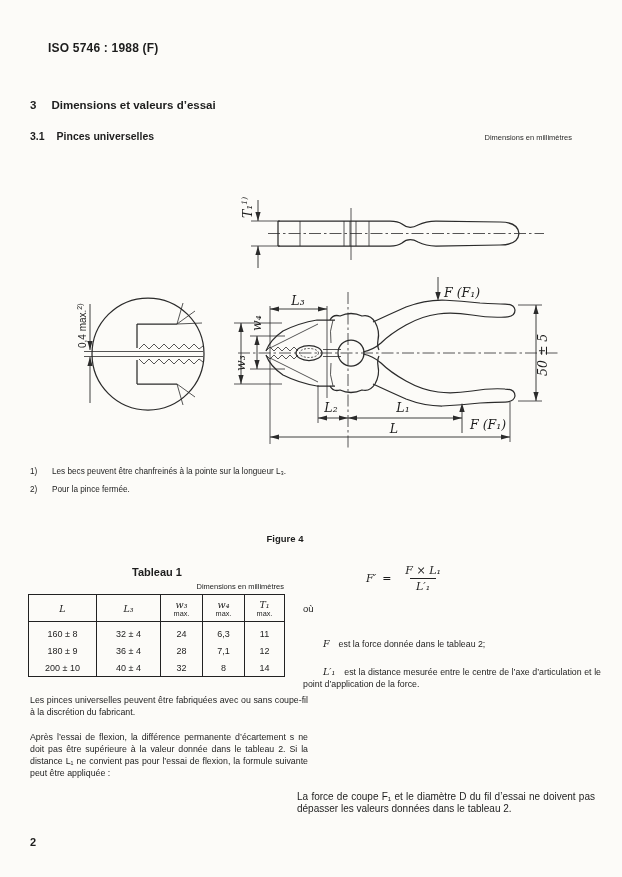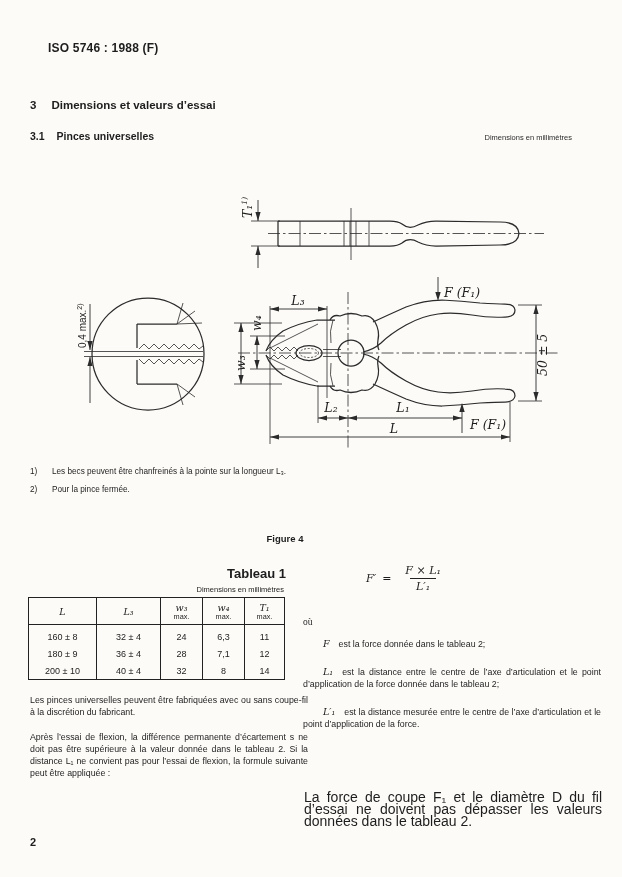--- a/index.html
+++ b/index.html
@@ -14,44 +14,44 @@
   .sec .num{margin-right:15px;}
   .subsec{left:30px;top:130px;font-size:10.5px;font-weight:bold;}
   .subsec .num{margin-right:12px;}
   .units-top{right:50px;top:133px;font-size:7.5px;color:#2c2c2c;}
   .fig-svg{left:0;top:155px;}
   .footnotes{left:30px;top:467px;font-size:8.2px;}
   .footnotes .fn{margin-bottom:9px;}
   .footnotes .fn-marker{display:inline-block;width:22px;}
   .figcap{left:230px;top:533px;width:110px;text-align:center;font-size:9.5px;font-weight:bold;}
   .tblock{left:28px;top:566px;width:258px;}
-  .tbl-title{text-align:right;font-size:13px;font-weight:bold;}
+  .tbl-title{text-align:center;font-size:11px;font-weight:bold;}
   .tbl-units{text-align:right;font-size:7.5px;margin:4px 2px 3px 0;}
   table.dims{border-collapse:collapse;width:256px;table-layout:fixed;}
   table.dims th,table.dims td{padding:0;text-align:center;font-weight:normal;}
   table.dims{border:1.6px solid #222;}
   table.dims th{border-bottom:1.2px solid #222;height:26px;font-size:9.5px;vertical-align:middle;}
   table.dims th+th,table.dims td+td{border-left:1px solid #222;}
   table.dims td{font-size:9px;height:17px;vertical-align:middle;}
   tbody tr:first-child td{padding-top:3px;}
   .sym{font-family:"DejaVu Serif","Liberation Serif",serif;font-style:italic;}
   .thsub{display:block;font-size:7.3px;font-style:normal;font-family:"Liberation Sans","DejaVu Sans",sans-serif;margin-top:-1px;}
   .formula{left:366px;top:564px;display:flex;align-items:center;
     font-family:"DejaVu Serif","Liberation Serif",serif;font-size:11px;}
   .formula .lhs{font-style:italic;margin-right:6px;}
   .formula .eq{margin-right:8px;}
   .frac{display:inline-flex;flex-direction:column;align-items:center;font-style:italic;}
   .frac .num{padding:0 6px 1px 6px;}
   .frac .den{border-top:1px solid #222;padding:1px 6px 0 6px;}
-  .where{left:303px;top:617px;font-size:9.5px;font-family:Liberation Serif, serif;}
+  .where{left:303px;top:603px;font-size:9.5px;}
   .defs{left:303px;top:638px;width:298px;font-size:8.8px;line-height:12px;text-align:justify;}
   .defs p{margin:0 0 16px 0;text-indent:20px;}
   .defs .term{font-family:"DejaVu Serif","Liberation Serif",serif;font-style:italic;
     font-size:9.5px;margin-right:9px;}
-  .closing{left:304px;top:791px;width:298px;font-size:14px;line-height:12px;text-align:justify;}
+  .closing{left:297px;top:791px;width:298px;font-size:10px;line-height:12px;text-align:justify;}
   .leftcol{left:30px;top:694px;width:278px;font-size:8.8px;line-height:12px;text-align:justify;}
   .leftcol p{margin:0 0 13px 0;}
   .pageno{left:30px;top:836px;font-size:11px;font-weight:bold;}
   
   .fig-svg path,.fig-svg line,.fig-svg circle,.fig-svg ellipse,.fig-svg polyline{
     fill:none;stroke:#2b2b2b;}
   .fig-svg .thin{stroke-width:.8;}
   .fig-svg .dim{stroke-width:.9;}
   .fig-svg .body{stroke-width:1.25;}
   .fig-svg polygon{fill:#2b2b2b;stroke:none;}
@@ -275,21 +275,20 @@
     <span class="frac">
       <span class="num">F × L₁</span>
       <span class="den">L′₁</span>
     </span>
   </div>
 
   <div class="abs where">où</div>
 
   <div class="abs defs">
     <p><span class="term">F</span><span>est la force donnée dans le tableau 2;</span></p>
-    <p><span class="term">L₁</span><span>est la distance entre le centre de l’axe d’articulation et le point d’application de la force donnée dans le tableau 2;</span></p>
     <p><span class="term">L′₁</span><span>est la distance mesurée entre le centre de l’axe d’articulation et le point d’application de la force.</span></p>
   </div>
 
   <div class="abs closing">La force de coupe F₁ et le diamètre D du fil d’essai ne doivent pas dépasser les valeurs données dans le tableau 2.</div>
 
   <div class="abs leftcol">
     <p>Les pinces universelles peuvent être fabriquées avec ou sans coupe-fil à la discrétion du fabricant.</p>
     <p>Après l’essai de flexion, la différence permanente d’écartement s ne doit pas être supérieure à la valeur donnée dans le tableau 2. Si la distance L₁ ne convient pas pour l’essai de flexion, la formule suivante peut être appliquée :</p>
   </div>
 

